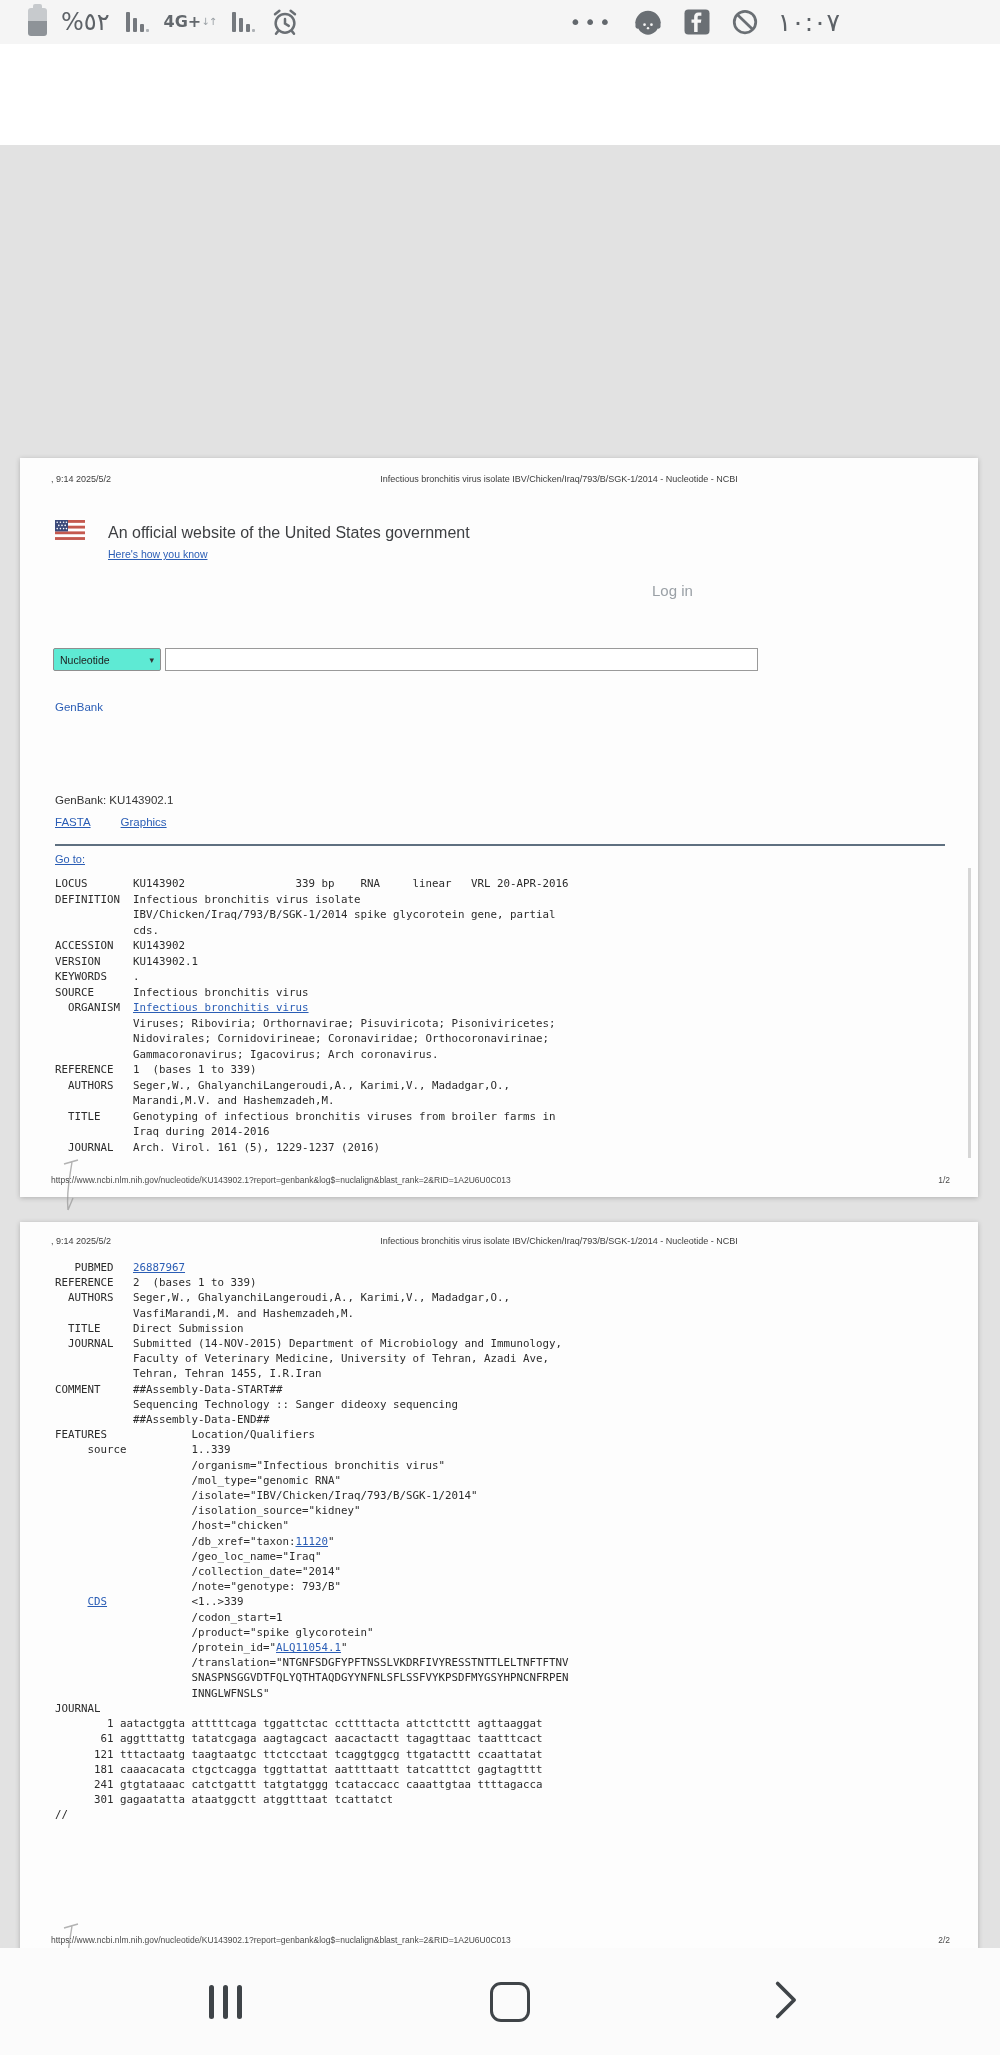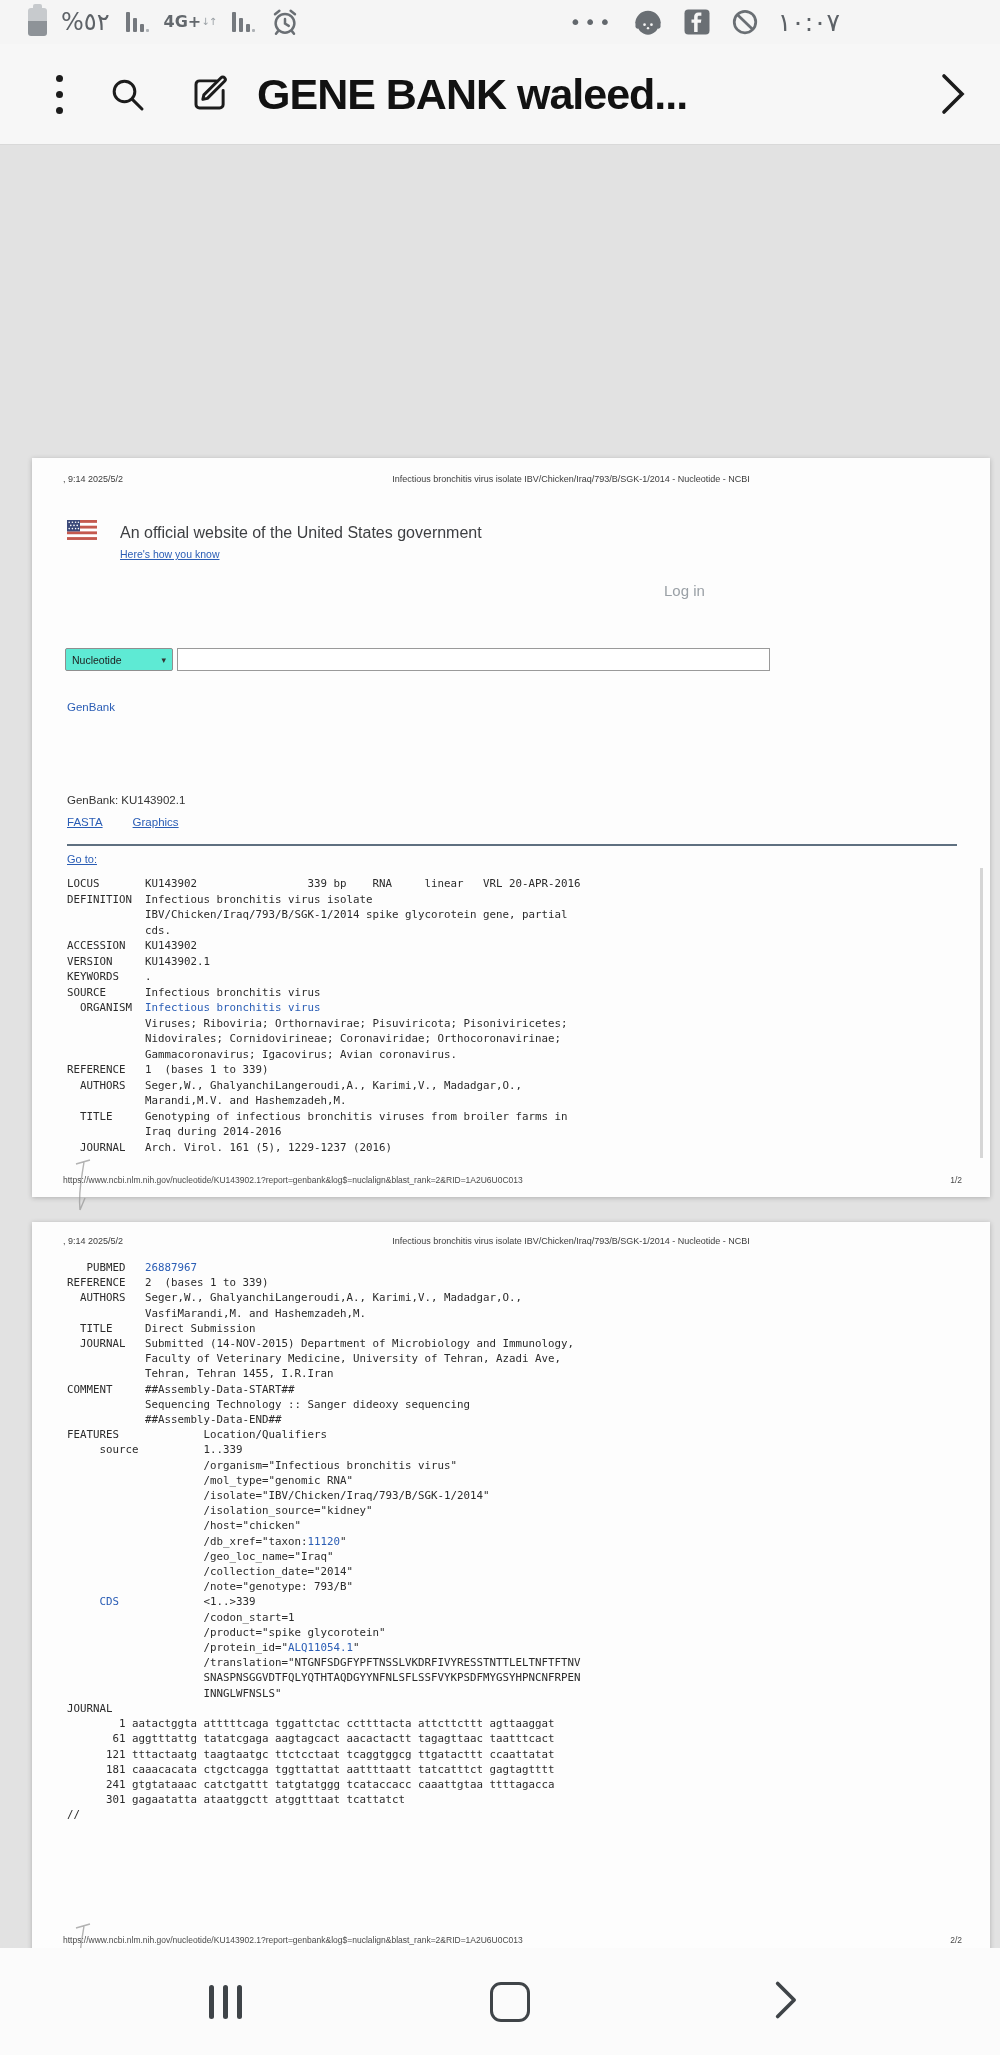--- a/index.html
+++ b/index.html
@@ -31,21 +31,21 @@
     border-bottom:1px solid #d9d9d9;display:flex;align-items:center;padding:0 34px 0 52px;}
   .kebab{display:flex;flex-direction:column;gap:9px;margin-right:40px;padding:4px;}
   .kebab i{width:7px;height:7px;border-radius:50%;background:#1c1c1c;}
   .hbtn{display:flex;align-items:center;justify-content:center;}
   .app-title{flex:1;margin-left:26px;font-size:43px;font-weight:bold;color:#121212;
     letter-spacing:-1px;white-space:nowrap;overflow:hidden;}
 
   
   .content-bg{position:absolute;top:145px;left:0;right:0;height:1803px;background:#e2e2e2;}
   .page{position:absolute;left:20px;width:958px;background:#fdfdfd;
-    box-shadow:0 1px 5px rgba(0,0,0,.22);margin-left:12px;}
+    box-shadow:0 1px 5px rgba(0,0,0,.22);}
   #page1{top:313px;height:739px;}
   #page2{top:1077px;height:735px;}
 
   .page-header{position:absolute;top:16px;left:31px;right:31px;display:flex;
     font-size:9px;color:#3c3c3c;}
   .ph-left{white-space:nowrap;}
   .ph-title{flex:1;text-align:center;padding-left:60px;white-space:nowrap;overflow:hidden;}
 
   .flag{position:absolute;top:62px;left:35px;}
   .official-text{position:absolute;top:66px;left:88px;font-size:16px;color:#3d3f42;}
@@ -71,21 +71,21 @@
   .goto-link{position:absolute;top:395px;left:35px;font-size:11px;color:#2a5db5;
     text-decoration:underline;cursor:pointer;}
 
   .mono{position:absolute;left:35px;font-family:"DejaVu Sans Mono",monospace;
     font-size:10.8px;color:#2b2b2b;}
   #page1 .mono{top:418px;}
   #page1 .mono .mline{line-height:15.5px;}
   #page2 .mono{top:38px;}
   #page2 .mono .mline{line-height:15.2px;}
   .mline{white-space:pre;}
-  .mlink{color:#2a5db5;cursor:pointer;}
+  .mlink{color:#2a5db5;text-decoration:underline;cursor:pointer;}
 
   .scroll-line{position:absolute;right:7px;top:410px;height:290px;width:3px;background:#d6d6d6;}
 
   .page-footer{position:absolute;bottom:12px;left:31px;right:28px;display:flex;
     justify-content:space-between;align-items:flex-end;font-size:8.5px;color:#4a4a4a;}
   .pen-mark{position:absolute;left:36px;top:700px;overflow:visible;}
 
   
   .nav-bar{position:absolute;bottom:0;left:0;right:0;height:107px;background:#fbfbfb;
     display:flex;align-items:center;justify-content:center;gap:242px;}
@@ -142,45 +142,20 @@
         <path d="M15.5 7h-2c-.6 0-1 .5-1 1.1V10h3l-.4 2.6h-2.6V20h-2.8v-7.4H7.6V10h2.1V7.7C9.7 5.7 11 4.3 13 4.3h2.5z" fill="#f5f5f5"></path>
       </svg>
       <svg class="sbicon" width="30" height="30" viewBox="0 0 24 24" fill="none" stroke="#6a6f74" stroke-width="2.2">
         <circle cx="12" cy="12" r="8.6"></circle>
         <path d="M6 6.2L18 17.8"></path>
       </svg>
       <span class="sb-time">١٠:٠٧</span>
     </div>
   </div>
 
-  <div class="app-header">
-    <div class="kebab hbtn">
-        <i></i>
-        <i></i>
-        <i></i>
-      </div>
-    <div class="hbtn">
-      <svg width="40" height="40" viewBox="0 0 24 24" fill="none" stroke="#1c1c1c" stroke-width="1.8" stroke-linecap="round">
-        <circle cx="10.5" cy="10.5" r="6.2"></circle>
-        <path d="M15.2 15.2L21 21"></path>
-      </svg>
-    </div>
-    <div class="hbtn" style="margin-left:42px;">
-      <svg width="42" height="42" viewBox="0 0 24 24" fill="none" stroke="#1c1c1c" stroke-width="1.7" stroke-linecap="round" stroke-linejoin="round">
-        <path d="M15.5 4.5H6a2 2 0 0 0-2 2V18a2 2 0 0 0 2 2h11.5a2 2 0 0 0 2-2v-8"></path>
-        <path d="M10.5 14.5L20.3 4.7a1.4 1.4 0 0 0-2-2L8.5 12.5l-.6 2.6z"></path>
-      </svg>
-    </div>
-    <div class="app-title">GENE BANK waleed...</div>
-    <div class="hbtn">
-      <svg width="28" height="48" viewBox="0 0 14 24" fill="none" stroke="#1c1c1c" stroke-width="1.8" stroke-linecap="round">
-        <path d="M3 3l9 9-9 9"></path>
-      </svg>
-    </div>
-  </div>
 
   <div class="content-bg">
 
     <section class="page" id="page1">
       <div class="page-header">
         <span class="ph-left">, 9:14 2025/5/2</span>
         <span class="ph-title">Infectious bronchitis virus isolate IBV/Chicken/Iraq/793/B/SGK-1/2014 - Nucleotide - NCBI</span>
       </div>
 
       <svg class="flag" width="30" height="20" viewBox="0 0 30 20">
@@ -231,21 +206,21 @@
           <div class="mline"><span>DEFINITION  Infectious bronchitis virus isolate</span></div>
           <div class="mline"><span>            IBV/Chicken/Iraq/793/B/SGK-1/2014 spike glycorotein gene, partial</span></div>
           <div class="mline"><span>            cds.</span></div>
           <div class="mline"><span>ACCESSION   KU143902</span></div>
           <div class="mline"><span>VERSION     KU143902.1</span></div>
           <div class="mline"><span>KEYWORDS    .</span></div>
           <div class="mline"><span>SOURCE      Infectious bronchitis virus</span></div>
           <div class="mline"><span>  ORGANISM  </span><span class="mlink">Infectious bronchitis virus</span></div>
           <div class="mline"><span>            Viruses; Riboviria; Orthornavirae; Pisuviricota; Pisoniviricetes;</span></div>
           <div class="mline"><span>            Nidovirales; Cornidovirineae; Coronaviridae; Orthocoronavirinae;</span></div>
-          <div class="mline"><span>            Gammacoronavirus; Igacovirus; Avian coronavirus.</span></div>
+          <div class="mline"><span>            Gammacoronavirus; Igacovirus; Arch coronavirus.</span></div>
           <div class="mline"><span>REFERENCE   1  (bases 1 to 339)</span></div>
           <div class="mline"><span>  AUTHORS   Seger,W., GhalyanchiLangeroudi,A., Karimi,V., Madadgar,O.,</span></div>
           <div class="mline"><span>            Marandi,M.V. and Hashemzadeh,M.</span></div>
           <div class="mline"><span>  TITLE     Genotyping of infectious bronchitis viruses from broiler farms in</span></div>
           <div class="mline"><span>            Iraq during 2014-2016</span></div>
           <div class="mline"><span>  JOURNAL   Arch. Virol. 161 (5), 1229-1237 (2016)</span></div>
         </div>
 
       <div class="scroll-line"></div>
 

